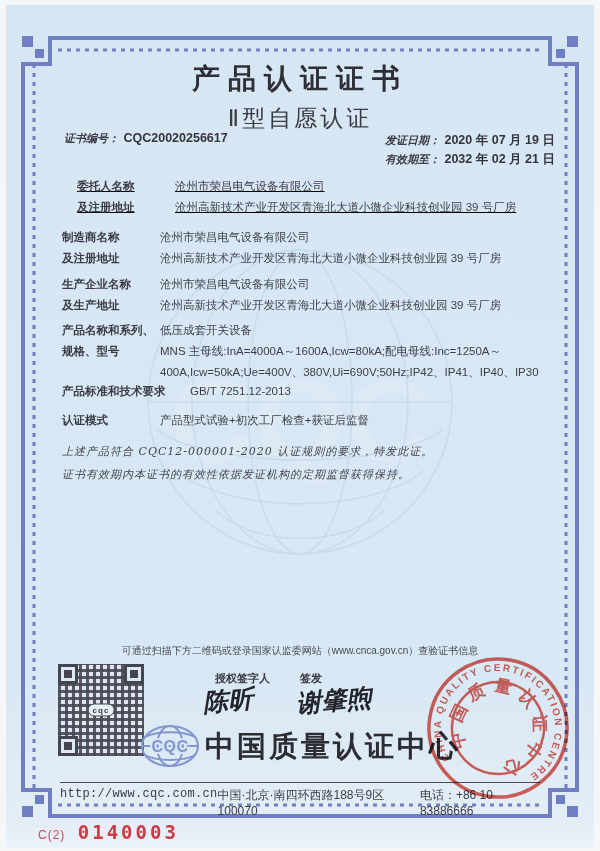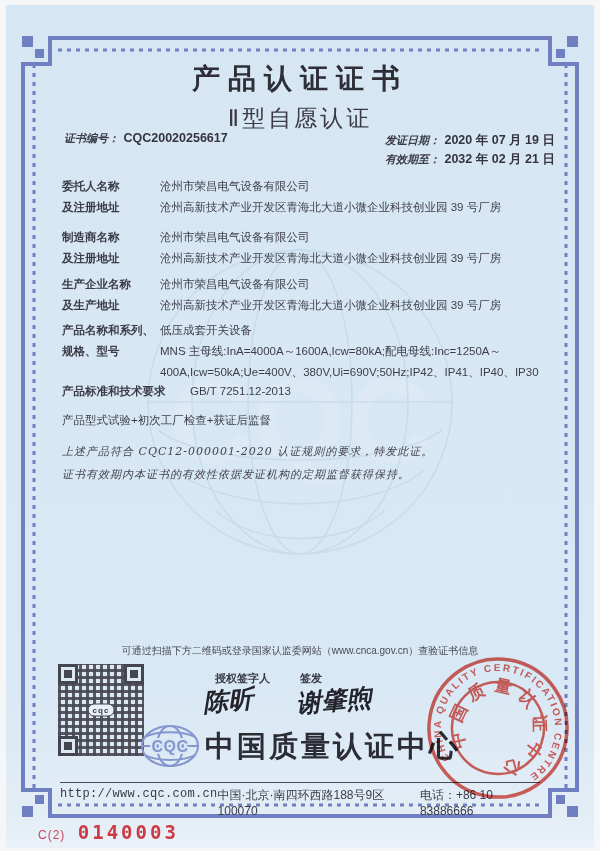--- a/index.html
+++ b/index.html
@@ -90,21 +90,21 @@
   </div>
   <div class="abs" style="left:385px;top:130px;">
     <span class="kai date-label">发证日期：</span>
     <span class="date-value">2020 年 07 月 19 日</span>
   </div>
   <div class="abs" style="left:385px;top:149px;">
     <span class="kai date-label">有效期至：</span>
     <span class="date-value">2032 年 02 月 21 日</span>
   </div>
 
-  <div class="abs row" style="left:62px;top:176px;width:478px;">
+  <div class="abs row" style="left:77px;top:176px;width:478px;text-decoration:underline;">
     <div class="c1">
       <div class="lbl">委托人名称</div>
       <div class="lbl">及注册地址</div>
     </div>
     <div class="c2">
       <div class="val">沧州市荣昌电气设备有限公司</div>
       <div class="val">沧州高新技术产业开发区青海北大道小微企业科技创业园 39 号厂房</div>
     </div>
   </div>
 
@@ -141,20 +141,21 @@
       <div class="val">400A,Icw=50kA;Ue=400V、380V,Ui=690V;50Hz;IP42、IP41、IP40、IP30</div>
     </div>
   </div>
 
   <div class="abs row" style="left:62px;top:381px;width:478px;">
     <div class="lbl" style="width:128px;flex:none;">产品标准和技术要求</div>
     <div class="val">GB/T 7251.12-2013</div>
   </div>
 
   <div class="abs row" style="left:62px;top:410px;width:478px;">
+    <div class="lbl c1">认证模式</div>
     <div class="val c2">产品型式试验+初次工厂检查+获证后监督</div>
   </div>
 
   <div class="abs kai notes" style="left:62px;top:440px;width:478px;">上述产品符合 CQC12-000001-2020 认证规则的要求，特发此证。</div>
   <div class="abs kai notes" style="left:62px;top:463px;width:478px;">证书有效期内本证书的有效性依据发证机构的定期监督获得保持。</div>
 
   <div class="abs center scanhint" style="top:644px;">可通过扫描下方二维码或登录国家认监委网站（www.cnca.gov.cn）查验证书信息</div>
 
   <div class="abs qr" style="left:58px;top:664px;width:86px;height:92px;">
     <span class="f" style="left:0;top:0;"></span>

